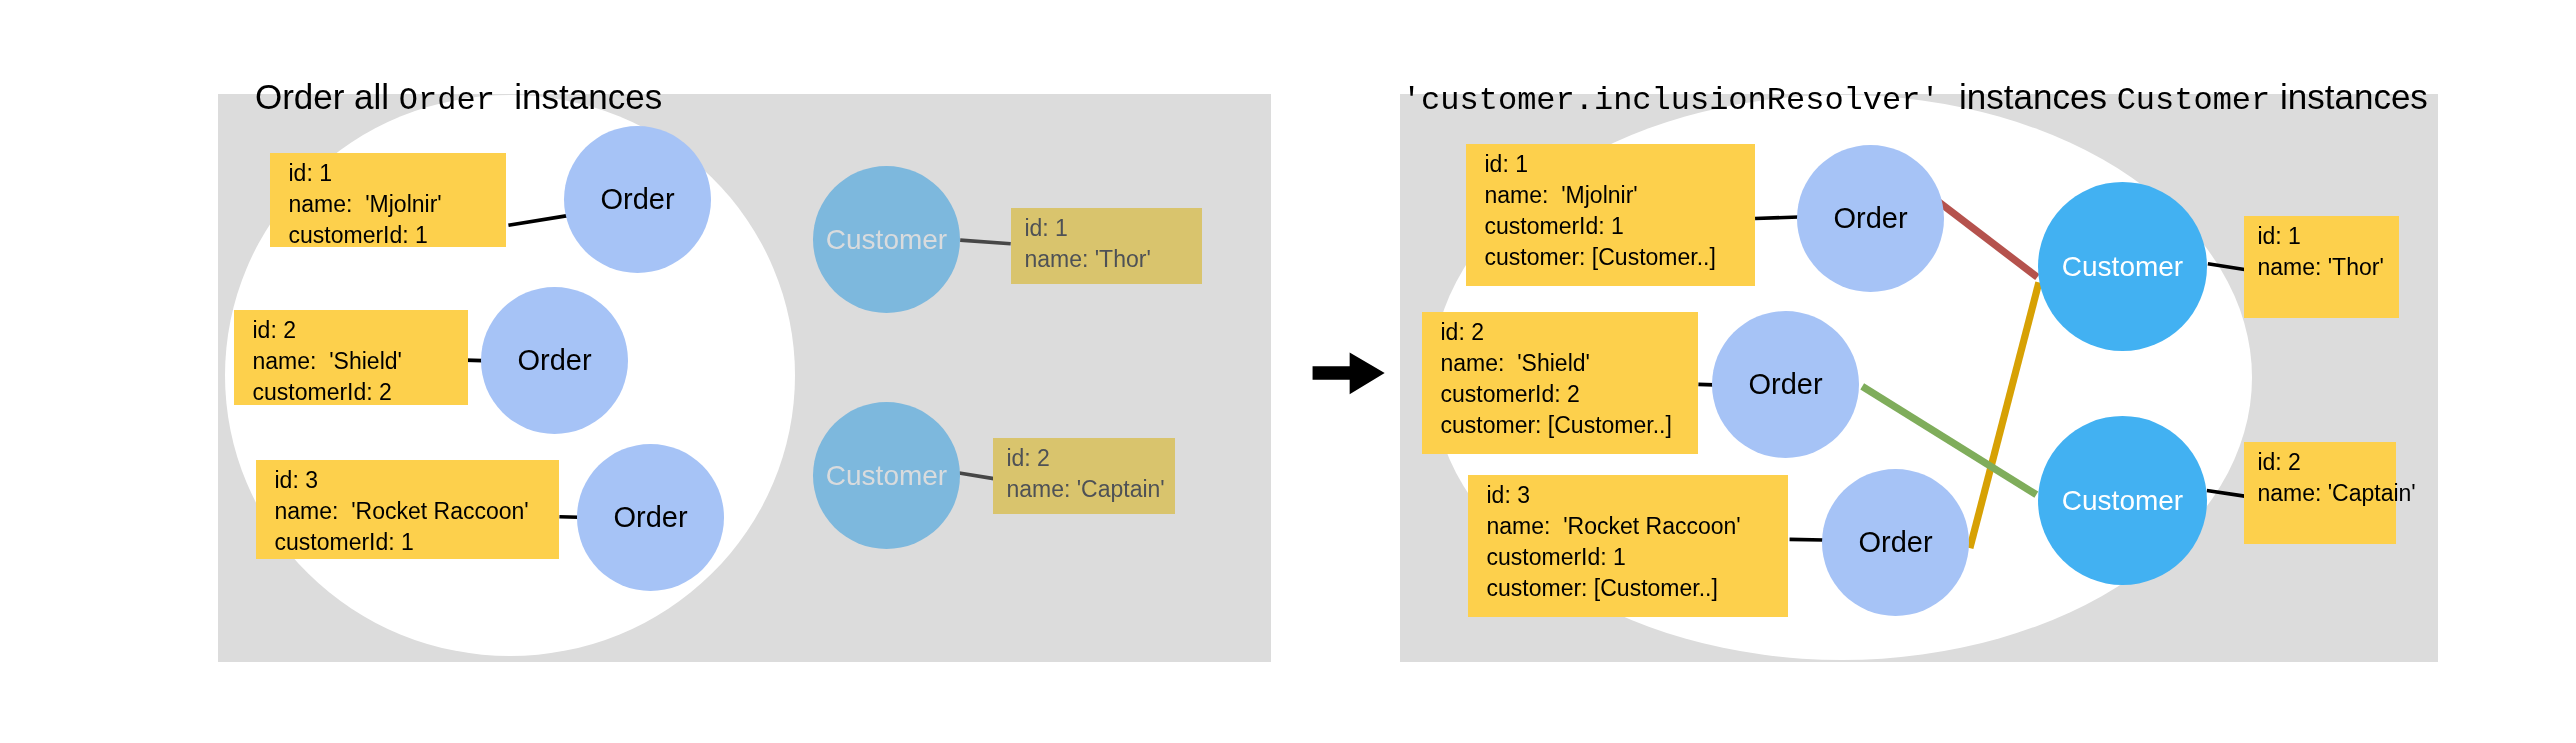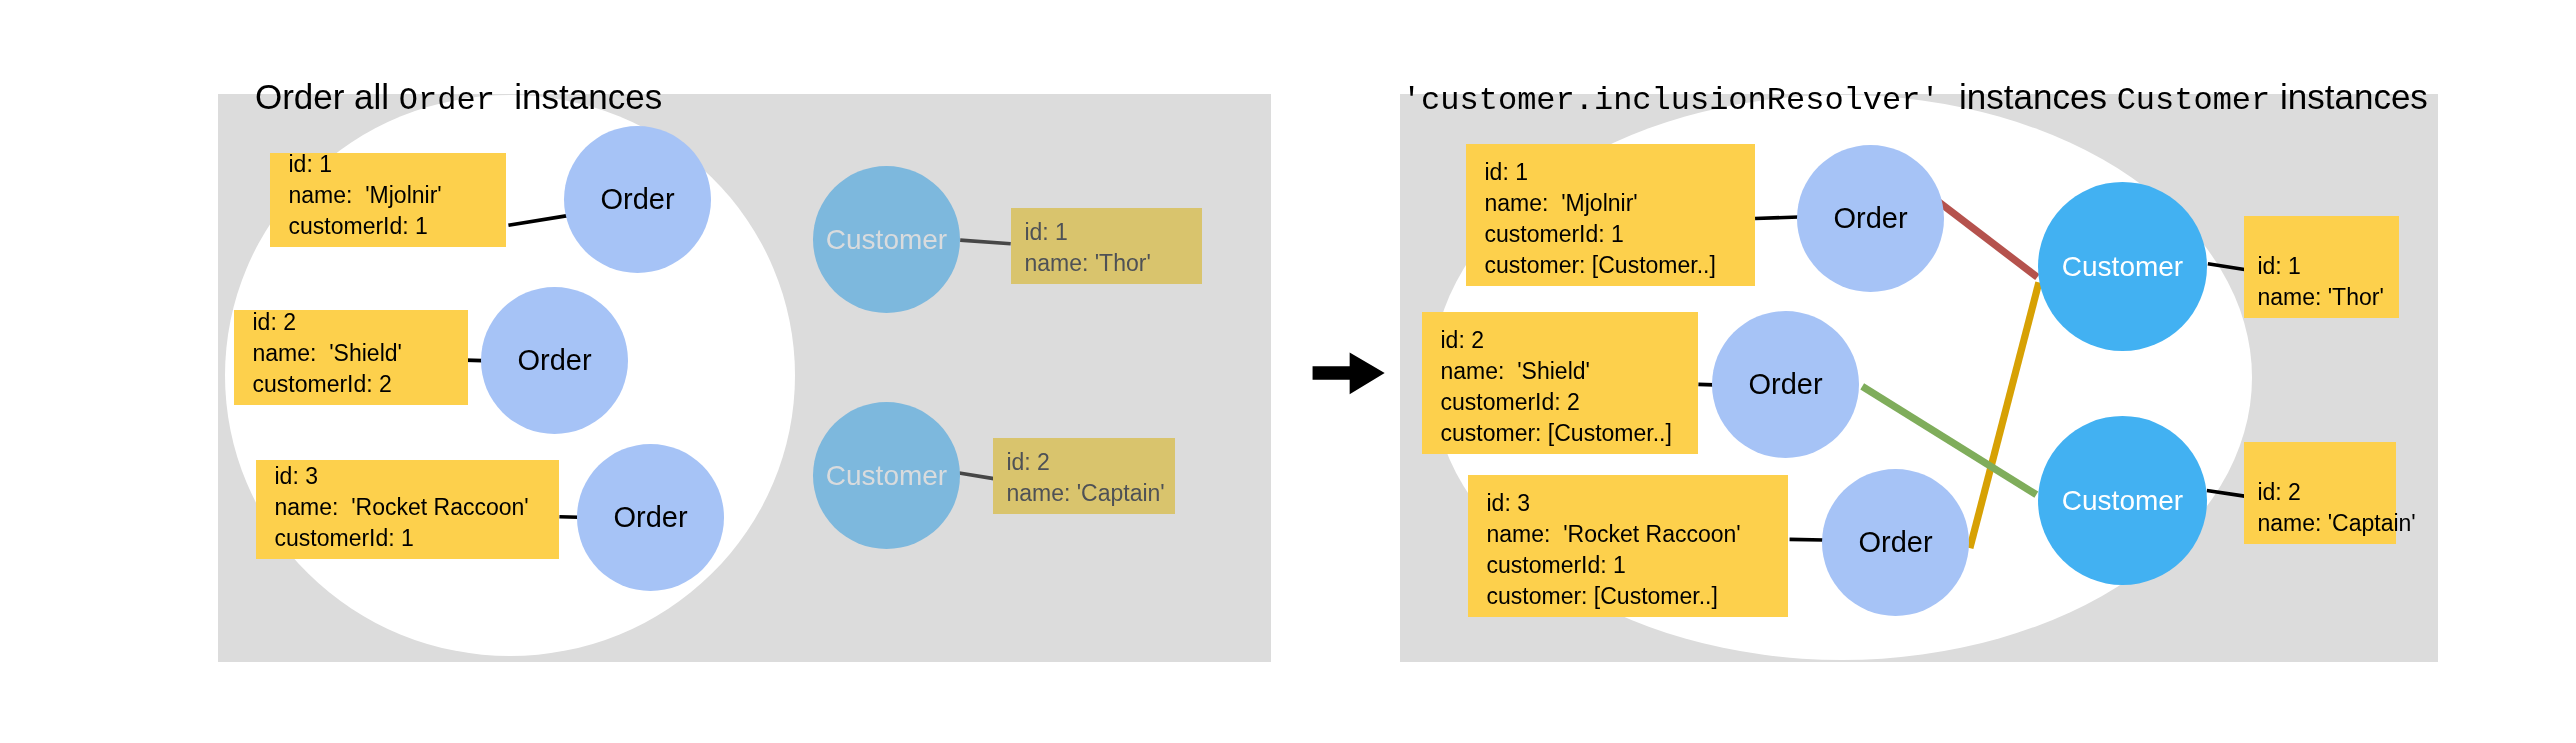--- a/index.html
+++ b/index.html
@@ -21,21 +21,21 @@
   .circle{
     position:absolute;border-radius:50%;z-index:3;
     display:flex;align-items:center;justify-content:center;
     font-size:29px;
   }
   .circle.order{background:var(--order_fill);color:var(--order_text);}
   .circle.customer-active{background:var(--customer_active_fill);color:var(--customer_active_text);font-size:28px;}
   .circle.customer-inactive{background:var(--customer_inactive_fill);color:var(--customer_inactive_text);font-size:28px;}
   .note{
     position:absolute;z-index:3;box-sizing:border-box;
-    display:flex;flex-direction:column;justify-content:flex-end;
+    display:flex;flex-direction:column;justify-content:flex-start;
     padding:5.2px 9.3px 5.2px 18.5px;
     font-size:23px;line-height:31px;white-space:pre;
   }
   .note.active{background:var(--note_active_bg);color:var(--note_active_text);}
   .note.inactive{background:var(--note_inactive_bg);color:var(--note_inactive_text);}
   .note.small{padding-left:13.4px;padding-right:4.1px;}
   .title{
     position:absolute;z-index:3;color:#000;font-size:35px;white-space:pre;
   }
   .title .mono{font-family:"Liberation Mono",monospace;font-size:32px;}

